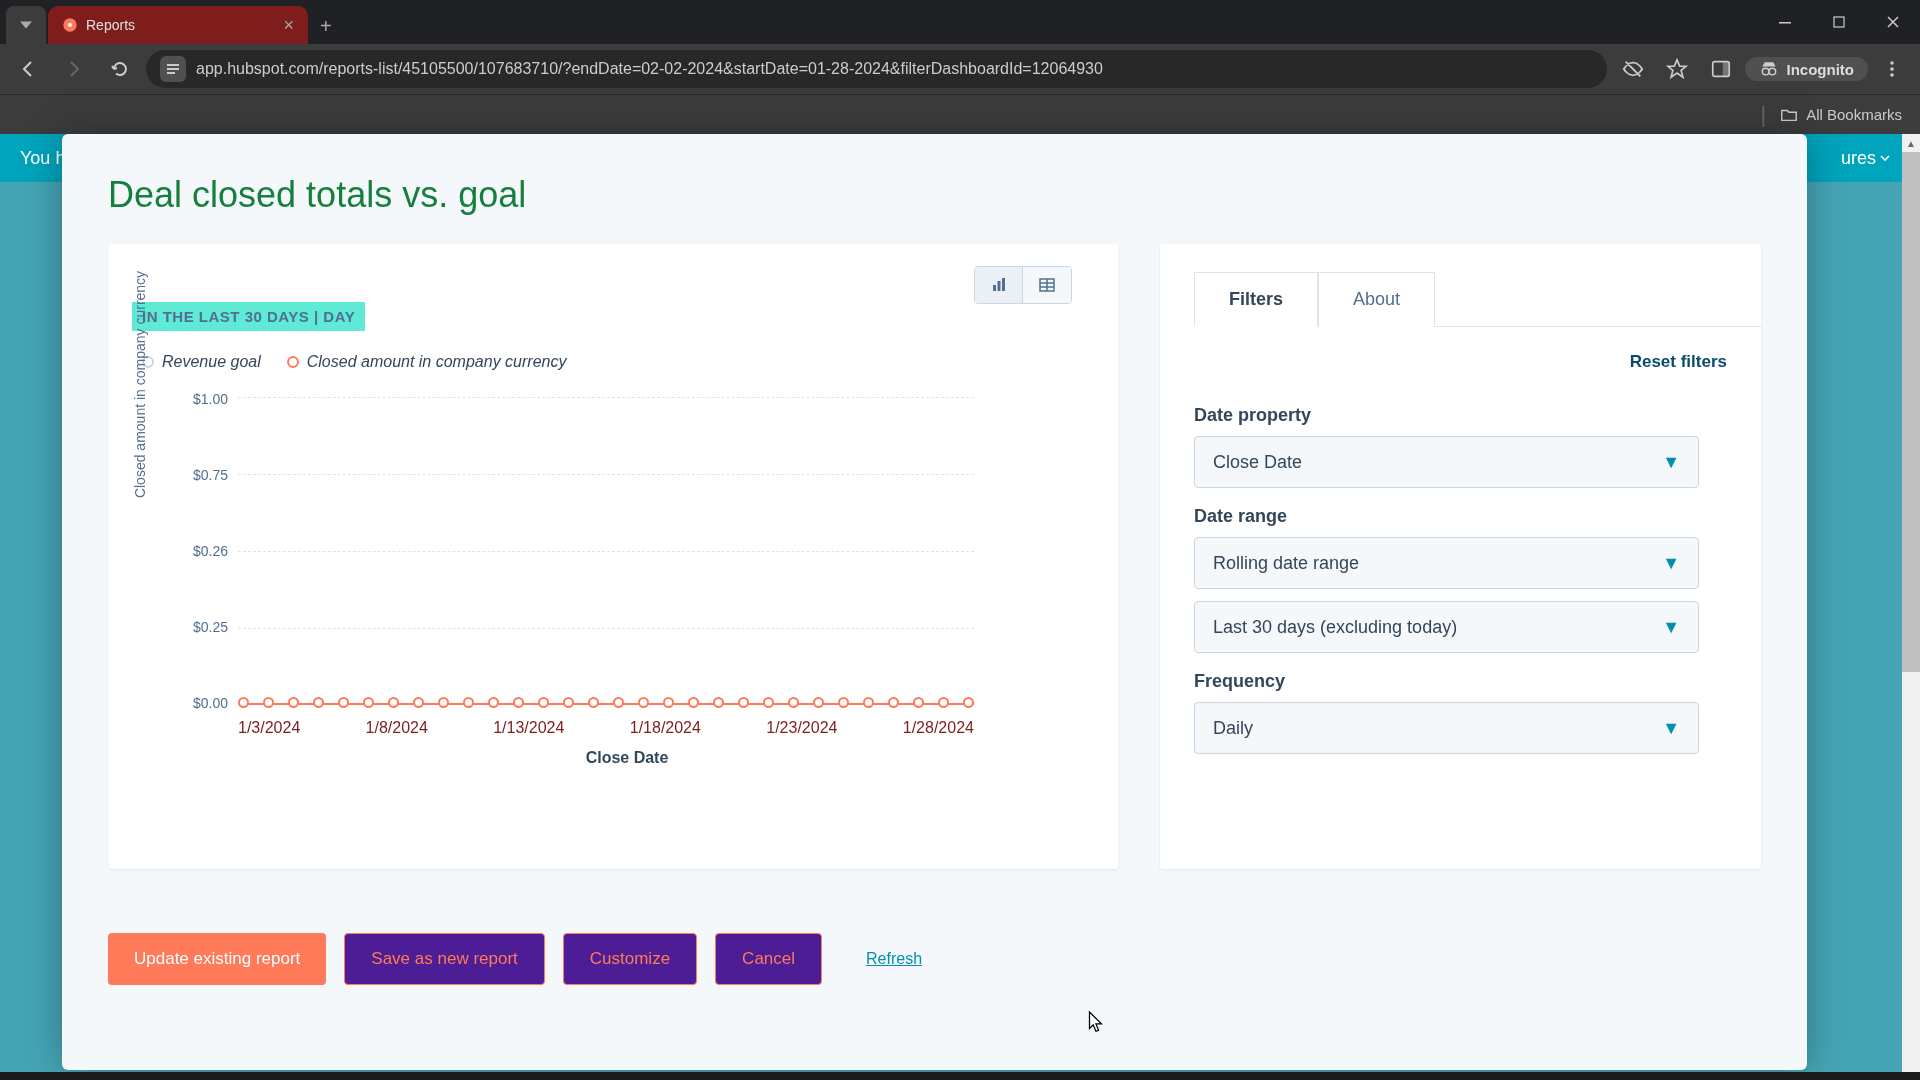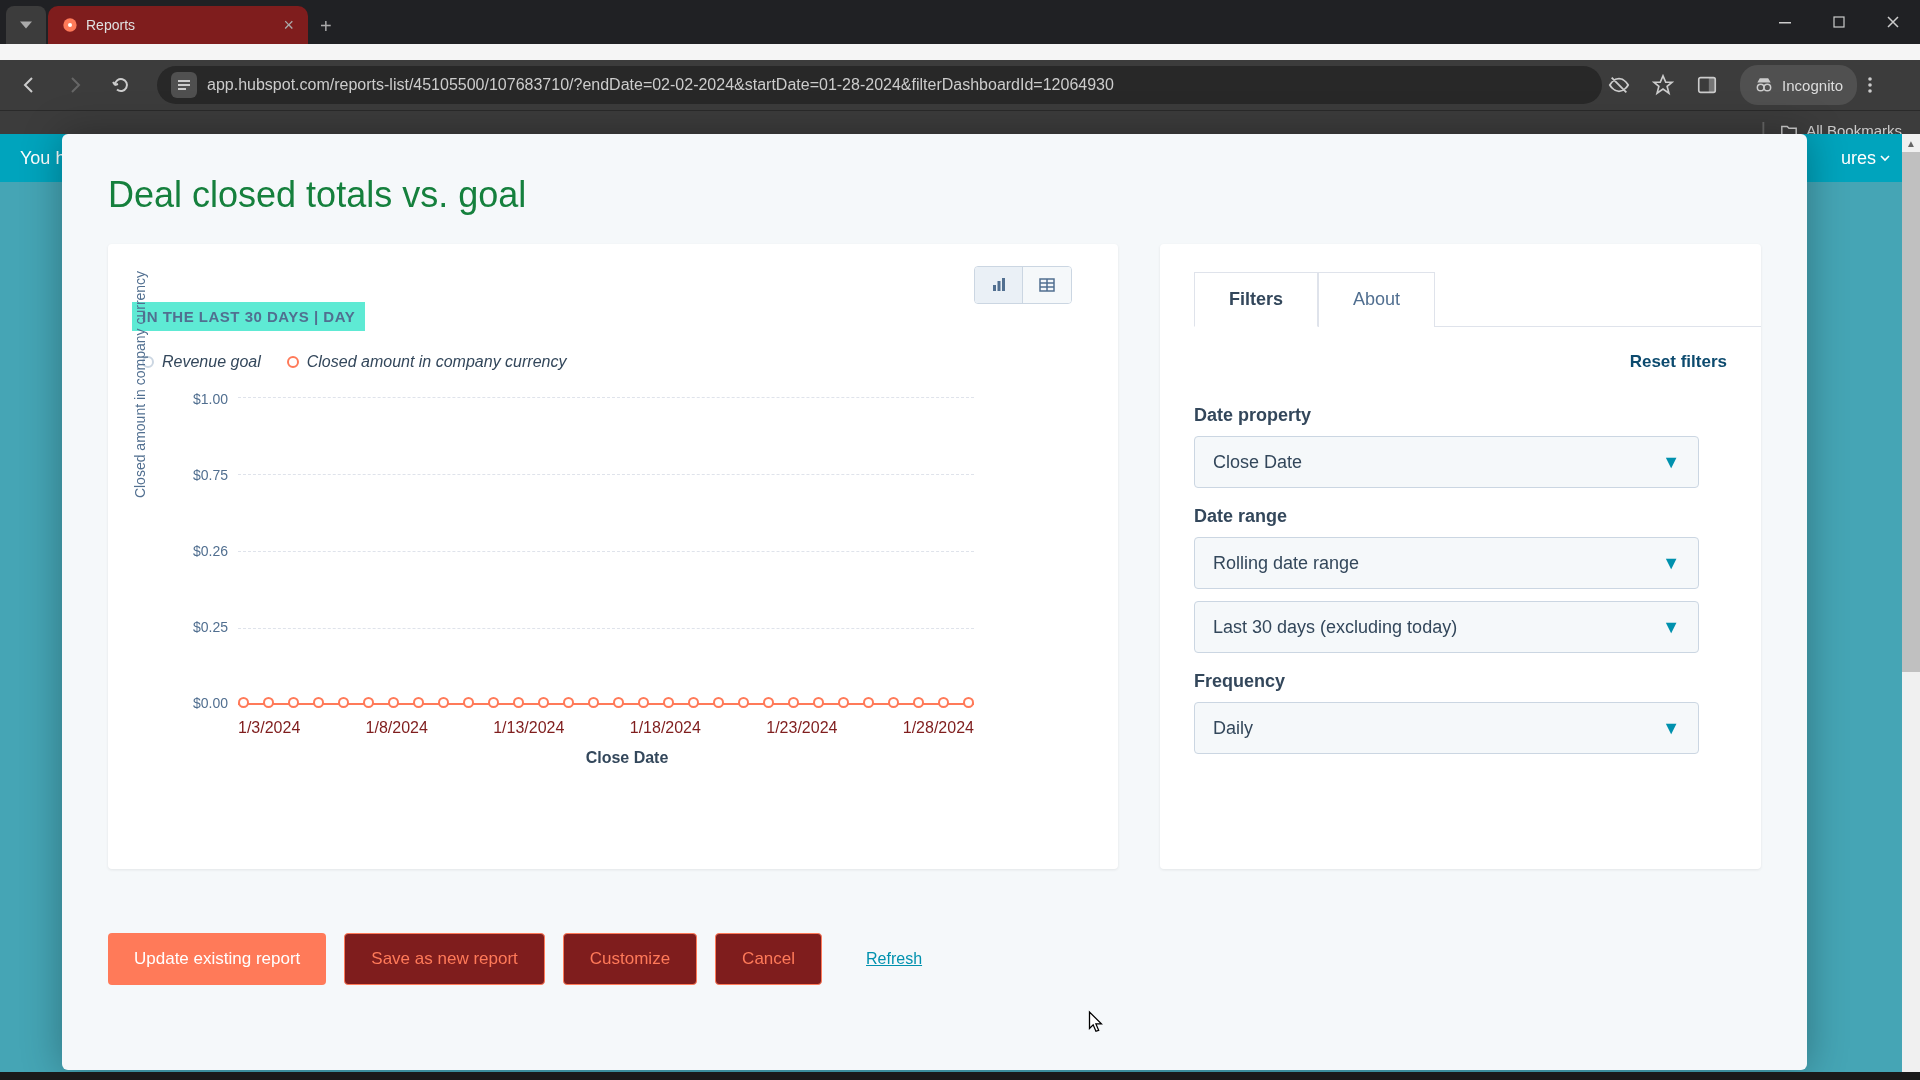--- a/index.html
+++ b/index.html
@@ -9,22 +9,22 @@
 .browser-top { background: #202124; height: 44px; display: flex; align-items: flex-end; padding-left: 6px; position: relative; }
 .tab-dropdown { width: 40px; height: 38px; background: #3c3c3c; border-radius: 8px 8px 0 0; display:flex; align-items:center; justify-content:center; margin-right:2px;}
 .tab-dropdown svg { fill:#aaa; }
 .tab { background: #7f1d1d; height: 38px; border-radius: 10px 10px 0 0; display: flex; align-items: center; padding: 0 14px; gap: 8px; min-width: 260px; color:#e0e0e0; font-size:14px; }
 .tab-icon { width:16px; height:16px; }
 .tab-close { margin-left: auto; font-size: 18px; color:#aaa; cursor:pointer; }
 .new-tab { color:#aaa; font-size:20px; margin-left:12px; margin-bottom:6px; cursor:pointer;}
 .win-ctrl { position:absolute; right:0; top:0; display:flex; height:44px;}
 .win-ctrl div { width:54px; display:flex; align-items:center; justify-content:center; color:#ccc; font-size:14px;}
 
-.addr-bar { background:#3c3c3c; height:50px; display:flex; align-items:center; padding:0 19px; gap:6px;margin-top:16px;}
-.nav-btn { width:40px; height:40px; display:flex; align-items:center;justify-content:space-between; color:#ccc; border-radius:50%;}
+.addr-bar { background:#3c3c3c; height:50px; display:flex; align-items:center; padding:0 8px; gap:6px;}
+.nav-btn { width:40px; height:24px; display:flex; align-items:center;justify-content:center; color:#ccc; border-radius:50%;font-weight:bold;}
 .nav-btn.disabled { color:#666; }
 .url-box { flex:1; background:#282828; height:38px; border-radius:20px; display:flex; align-items:center; padding:0 14px; color:#ccc; font-size:16px; gap:10px;}
 .url-box .site-icon { width:26px; height:26px; background:#505050; border-radius:6px; display:flex;align-items:center;justify-content:center;font-size:14px;}
 .addr-right { display:flex; gap:4px;}
 
 .bookmarks-bar { background:#3c3c3c; height:40px; display:flex; align-items:center; justify-content:flex-end; padding-right:18px; color:#ccc; font-size:15px; border-top:1px solid #2a2a2a; gap:8px;}
 .bookmarks-bar .sep { color:#666; font-size:22px; margin-right:6px;}
 
 
 .page-bg { position:absolute; top:134px; left:0; right:0; bottom:0; background:#45a5b5; }
@@ -68,21 +68,21 @@
 .filters-body::-webkit-scrollbar { width:12px;}
 .filters-body::-webkit-scrollbar-thumb { background:#cbd6e2; border-radius:6px;}
 .filter-label { font-size:18px; color:#33475b; font-weight:600; margin:18px 0 10px 0;}
 .select { border:1px solid #cbd6e2; border-radius:4px; height:52px; display:flex; align-items:center; justify-content:space-between; padding:0 18px; font-size:18px; color:#33475b; background:#f5f8fa; cursor:pointer; margin-bottom:12px;}
 .select .caret { color:#0091ae;}
 
 
 .footer { display:flex; gap:18px; padding:32px 0 0 46px; align-items:center;}
 .btn { height:52px; padding:0 26px; border-radius:4px; font-size:17px; font-weight:500; cursor:pointer; display:flex; align-items:center;margin-top:32px;}
 .btn-primary { background:#ff7a59; color:#fff; border:none;}
-.btn-outline { background:#7f1d1d; color:#ff7a59; border:1px solid #ff7a59;}
+.btn-outline { background:#4c1d95; color:#ff7a59; border:1px solid #ff7a59;}
 .btn-link { background:none; border:none; color:#0091ae; text-decoration:underline; font-size:16px;}
 
 
 .win-scroll { position:absolute; right:0; top:134px; bottom:0; width:18px; background:#f0f0f0;}
 .win-scroll .thumb { width:100%; background:#c0c0c0; border-radius:0;}
 .win-scroll .arrow { height:18px; display:flex;align-items:center;justify-content:center; font-size:10px; color:#666; background:#f0f0f0;}
 
 
 .cursor { position:absolute; left:1084px; top:1010px; pointer-events:none; z-index:999;}
 .cursor svg { width:22px; height:26px;}

